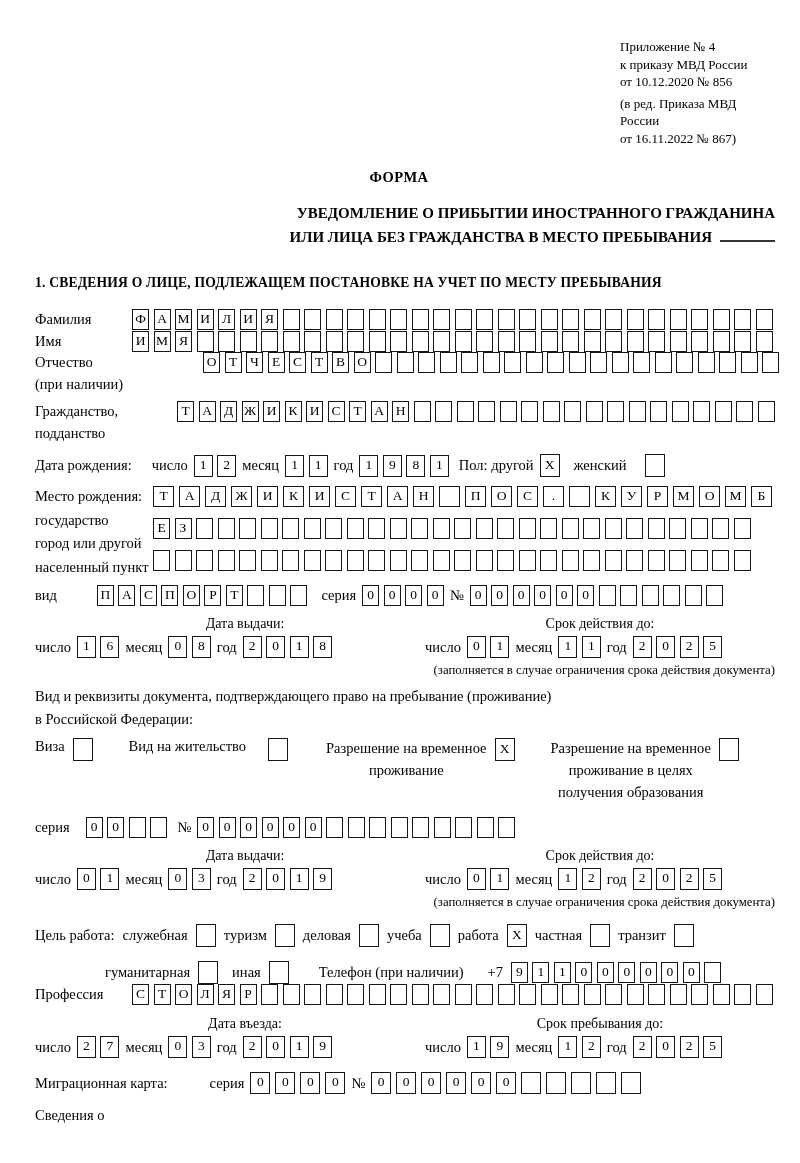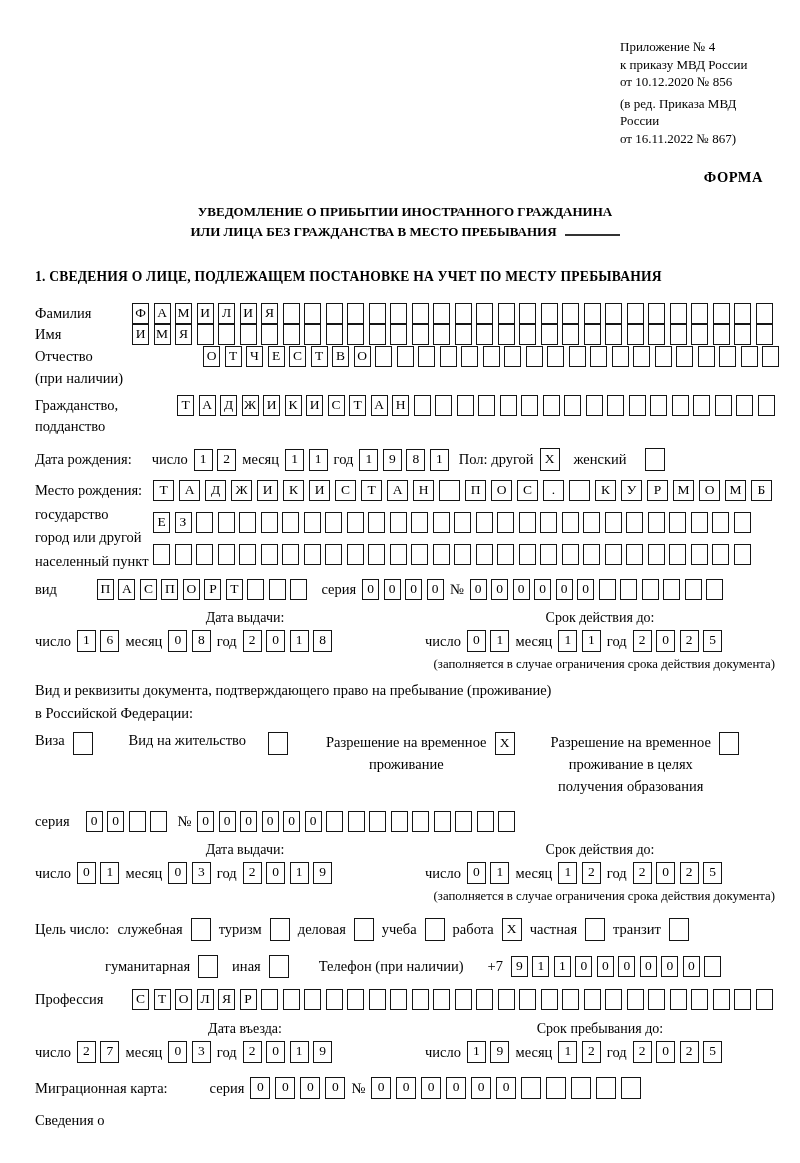--- a/index.html
+++ b/index.html
@@ -3,24 +3,24 @@
 <meta charset="utf-8">
 <style>
   * { margin:0; padding:0; box-sizing:border-box; }
   html,body { background:#ffffff; }
   body { font-family:"Liberation Serif","DejaVu Serif",serif; color:#000; }
   .page { width:800px; height:1163px; padding:38px 25px 0 35px; overflow:hidden; background:#fff; }
 
   
   .appendix { margin-left:585px; font-size:13px; line-height:1.35; }
   .appendix .ed { margin-top:4px; }
-  .forma { text-align:right; padding-right:12px; font-weight:bold; font-size:14.5px; margin-top:22px; letter-spacing:0.5px; }
+  .forma { text-align:center; padding-right:12px; font-weight:bold; font-size:14.5px; margin-top:22px; letter-spacing:0.5px; }
 
   
-  .title { text-align:center; font-weight:bold; font-size:13px; margin-top:16px; line-height:1.55; }
+  .title { text-align:right; font-weight:bold; font-size:15px; margin-top:16px; line-height:1.55; }
   .title-underline { display:inline-block; width:55px; border-bottom:2px solid #333; height:14px; margin-left:8px; }
 
   .sec-heading { font-weight:bold; font-size:13.6px; margin-top:26px; letter-spacing:0.2px; }
 
   
   .frow { display:flex; align-items:flex-start; font-size:14.5px; }
   .lbl { flex:0 0 auto; line-height:1.5; }
   .boxes { display:flex; flex-wrap:nowrap; gap:4.5px; }
   .cell { flex:0 0 auto; width:17px; height:21px; border:1.6px solid #151515;
           text-align:center; font-size:13.5px; line-height:18px; background:#fff; }
@@ -547,21 +547,21 @@
           <span class="cell">2</span>
           <span class="cell">0</span>
           <span class="cell">2</span>
           <span class="cell">5</span>
         </span>
     </span>
   </div>
   <div class="note-right">(заполняется в случае ограничения срока действия документа)</div>
 
   <div class="purpose-row">
-    <span>Цель число:</span>
+    <span>Цель работа:</span>
     <span>служебная</span>
     <span class="cb"></span>
     <span>туризм</span>
     <span class="cb"></span>
     <span>деловая</span>
     <span class="cb"></span>
     <span>учеба</span>
     <span class="cb"></span>
     <span>работа</span>
     <span class="cb">X</span>
@@ -585,21 +585,21 @@
         <span class="cell">0</span>
         <span class="cell">0</span>
         <span class="cell">0</span>
         <span class="cell">0</span>
         <span class="cell">0</span>
         <span class="cell">0</span>
         <span class="cell"></span>
       </span>
   </div>
 
-  <div class="frow" style="margin-top:11px;">
+  <div class="frow" style="">
     <span class="lbl w-prof">Профессия</span>
     <span class="boxes">
         <span class="cell">С</span>
         <span class="cell">Т</span>
         <span class="cell">О</span>
         <span class="cell">Л</span>
         <span class="cell">Я</span>
         <span class="cell">Р</span>
         <span class="cell"></span>
         <span class="cell"></span>

